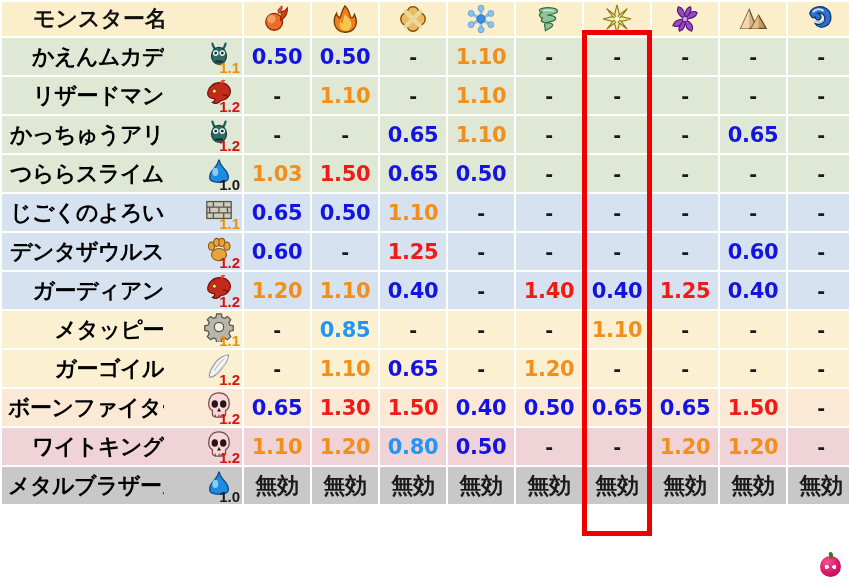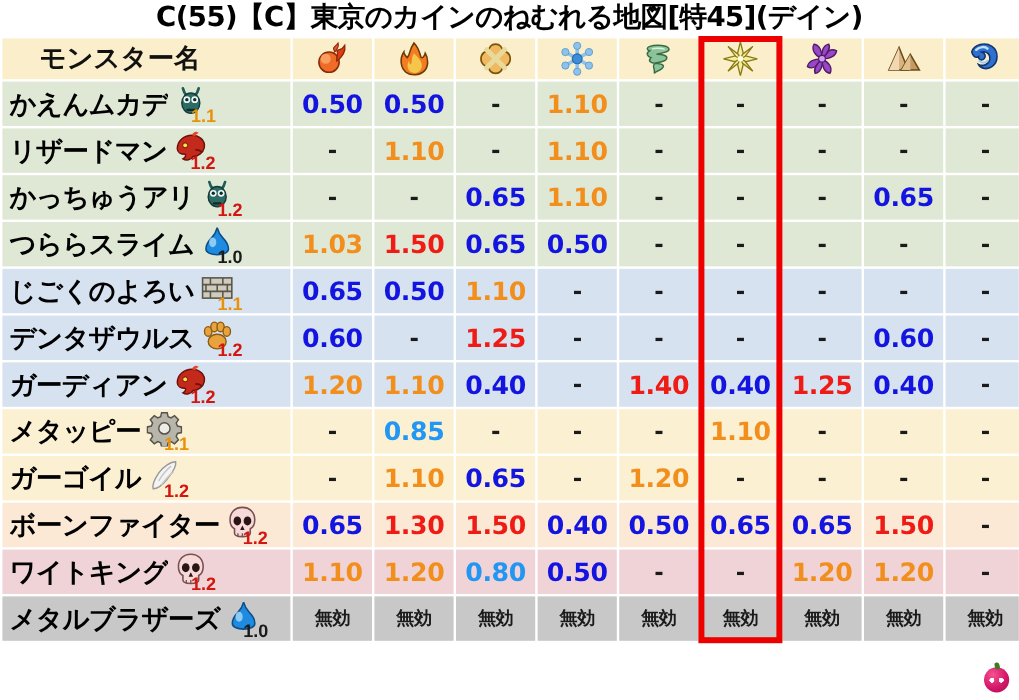--- a/index.html
+++ b/index.html
@@ -74,23 +74,24 @@
   .name-cell{
     height:37px;
     position:relative;
     padding:0 4px 0 6px !important;
     box-sizing:border-box;
     text-align:left;
   }
   .name-row{
     display:flex;
     align-items:center;
-    justify-content:flex-start;
+    justify-content:flex-end;
     height:37px;
     width:100%;
+    gap:36px;
   }
   .mname{
     font-size:22px;
     font-weight:bold;
     color:#000;
     letter-spacing:-0.5px;
     font-family:"DejaVu Sans","Liberation Sans",sans-serif;
     white-space:nowrap;
     flex:0 1 auto;
     overflow:hidden;
@@ -126,21 +127,21 @@
     font-size:21px;
     font-weight:bold;
     font-family:"DejaVu Sans","Liberation Sans",sans-serif;
     letter-spacing:-0.3px;
   }
   .v-blue{color:#1414e0;}
   .v-ltblue{color:#2196f3;}
   .v-orange{color:#f28f1c;}
   .v-red{color:#ef1b15;}
   .v-dash{color:#1a1a1a;font-size:19px;}
-  .v-muko{color:#1a1a1a;font-size:15px;font-family:Liberation Sans, sans-serif;}
+  .v-muko{color:#1a1a1a;font-size:22px;font-family:Liberation Sans, sans-serif;}
 
   
   .bg-green td{background:#dfe8d5;}
   .bg-blue  td{background:#d6e2f0;}
   .bg-cream td{background:#fcf0d2;}
   .bg-peach td{background:#fbe9d6;}
   .bg-pink  td{background:#f0d3d6;}
   .bg-gray  td{background:#c8c8c8;}
 
   
@@ -183,21 +184,20 @@
     background:
       radial-gradient(circle at 20% 40%, #fff 0 2px, transparent 2.2px),
       radial-gradient(circle at 80% 40%, #fff 0 2px, transparent 2.2px);
   }
 </style>
 </head>
 <body>
 
 <div id="app">
 
-  <div class="title">C(55)【C】東京のカインのねむれる地図[特45](デイン)</div>
 
   <table class="grid">
     <colgroup>
       <col class="c-name">
       <col class="c-el">
         <col class="c-el">
         <col class="c-el">
         <col class="c-el">
         <col class="c-el">
       <col class="c-el">

